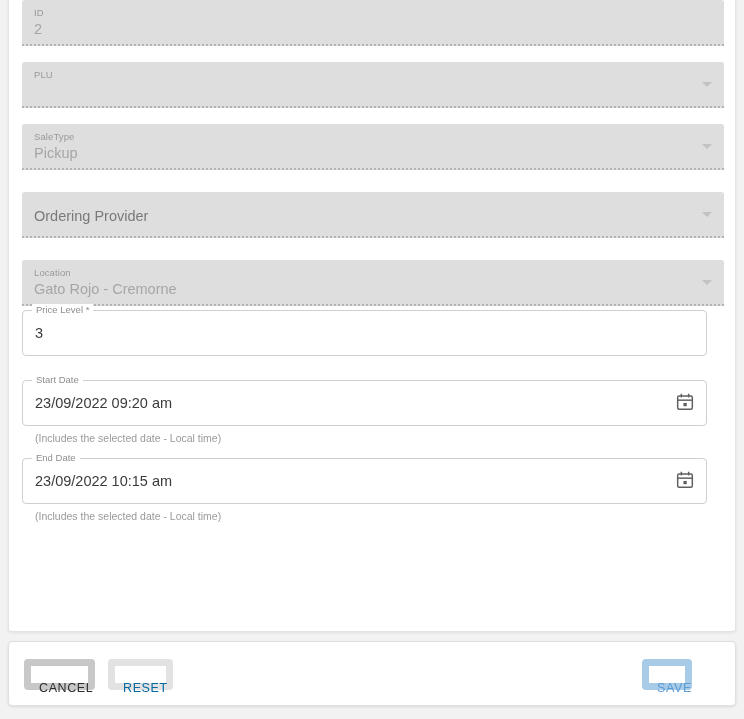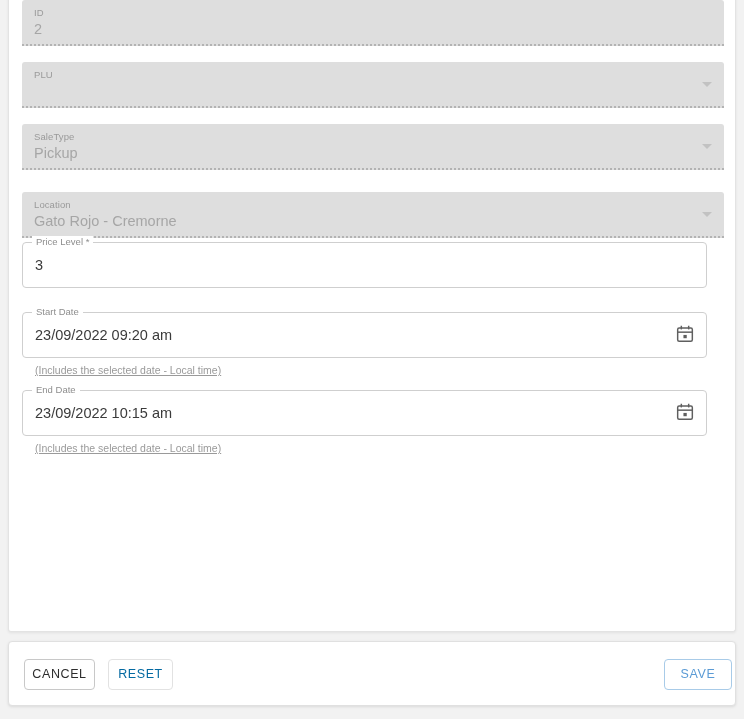--- a/index.html
+++ b/index.html
@@ -127,21 +127,20 @@
     font-size: 14.5px;
     color: #3b3b3b;
     line-height: 20px;
     white-space: nowrap;
   }
   .of-hint {
     margin: 6px 0 0 20px;
     font-size: 10.5px;
     color: #9a9a9a;
     line-height: 13px;
-    text-decoration: underline;
   }
   .cal-btn {
     position: absolute;
     right: 9px;
     top: 11px;
     width: 24px;
     height: 24px;
     cursor: pointer;
   }
 
@@ -155,47 +154,47 @@
     background: #ffffff;
     border: 1px solid #e0e0e0;
     border-radius: 4px;
     box-sizing: border-box;
     box-shadow: 0 1px 3px rgba(0,0,0,0.10);
   }
   .btn {
     position: absolute;
     top: 17px;
     height: 31px;
-    border: 1px solid #b91c1c;
+    border: 7px solid #b91c1c;
     border-radius: 4px;
     background: #ffffff;
     font-family: "Liberation Sans", sans-serif;
     font-size: 12.5px;
     letter-spacing: 0.6px;
     cursor: pointer;
-    padding: 0;
+    padding: 8px;
     line-height: 29px;
     text-align: center;
   }
   .btn-cancel {
     left: 15px;
     width: 71px;
     color: #2d2d2d;
     border-color: #c8c8c8;
   }
   .btn-reset {
     left: 99px;
     width: 65px;
     color: #0369a1;
     border-color: #e2e2e2;
     cursor: default;
   }
   .btn-save {
-    left: 655px;
-    width: 68px;
+    left: 633px;
+    width: 50px;
     color: #5b9bd5;
     border-color: #a8cbe8;
   }
 </style>
 </head>
 <body>
 
 <div class="page">
 
   <div class="form-card">
@@ -211,20 +210,24 @@
         <span class="select-arrow"></span>
       </div>
 
 
       <div class="filled-field gap-lg">
         <span class="ff-label">SaleType</span>
         <span class="ff-value">Pickup</span>
         <span class="select-arrow"></span>
       </div>
 
+      <div class="filled-field gap-lg">
+        <span class="ff-placeholder">Ordering Provider</span>
+        <span class="select-arrow"></span>
+      </div>
 
       <div class="filled-field" style="margin-bottom:4px">
         <span class="ff-label">Location</span>
         <span class="ff-value">Gato Rojo - Cremorne</span>
         <span class="select-arrow"></span>
       </div>
 
       <div class="outlined-field" style="margin-bottom:24px">
         <span class="of-box"></span>
         <span class="of-legend">Price Level *</span>

